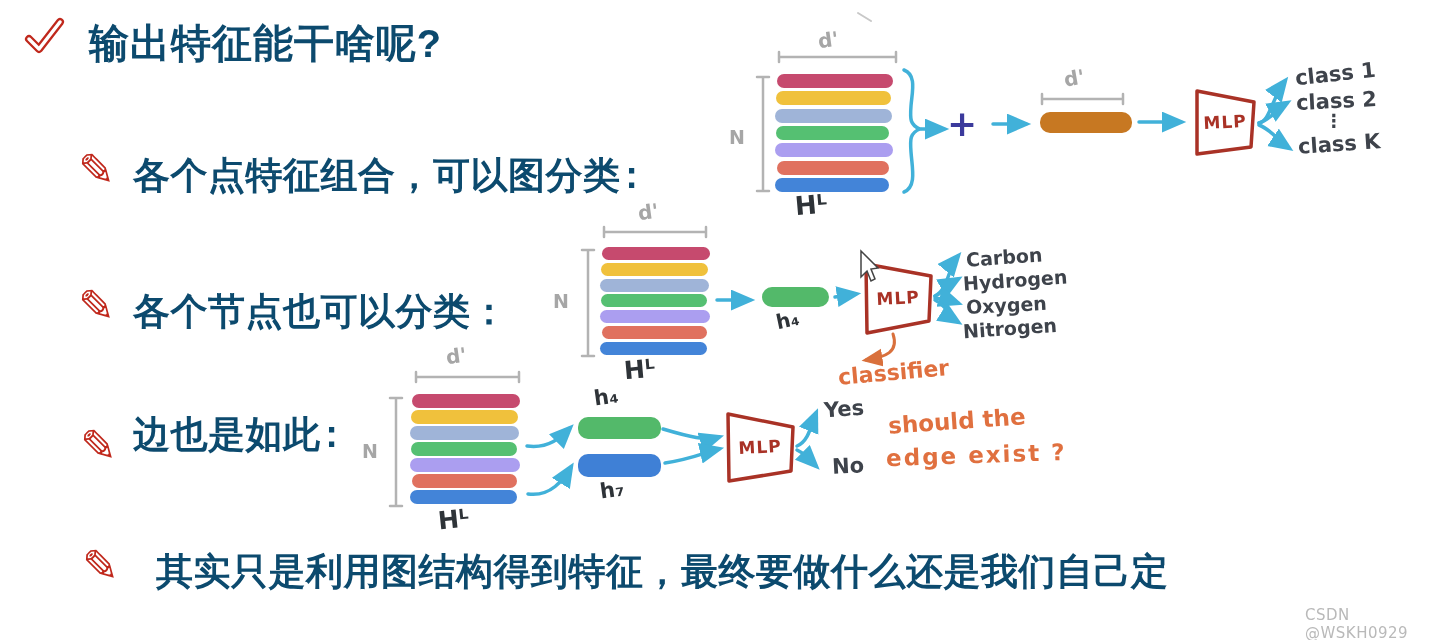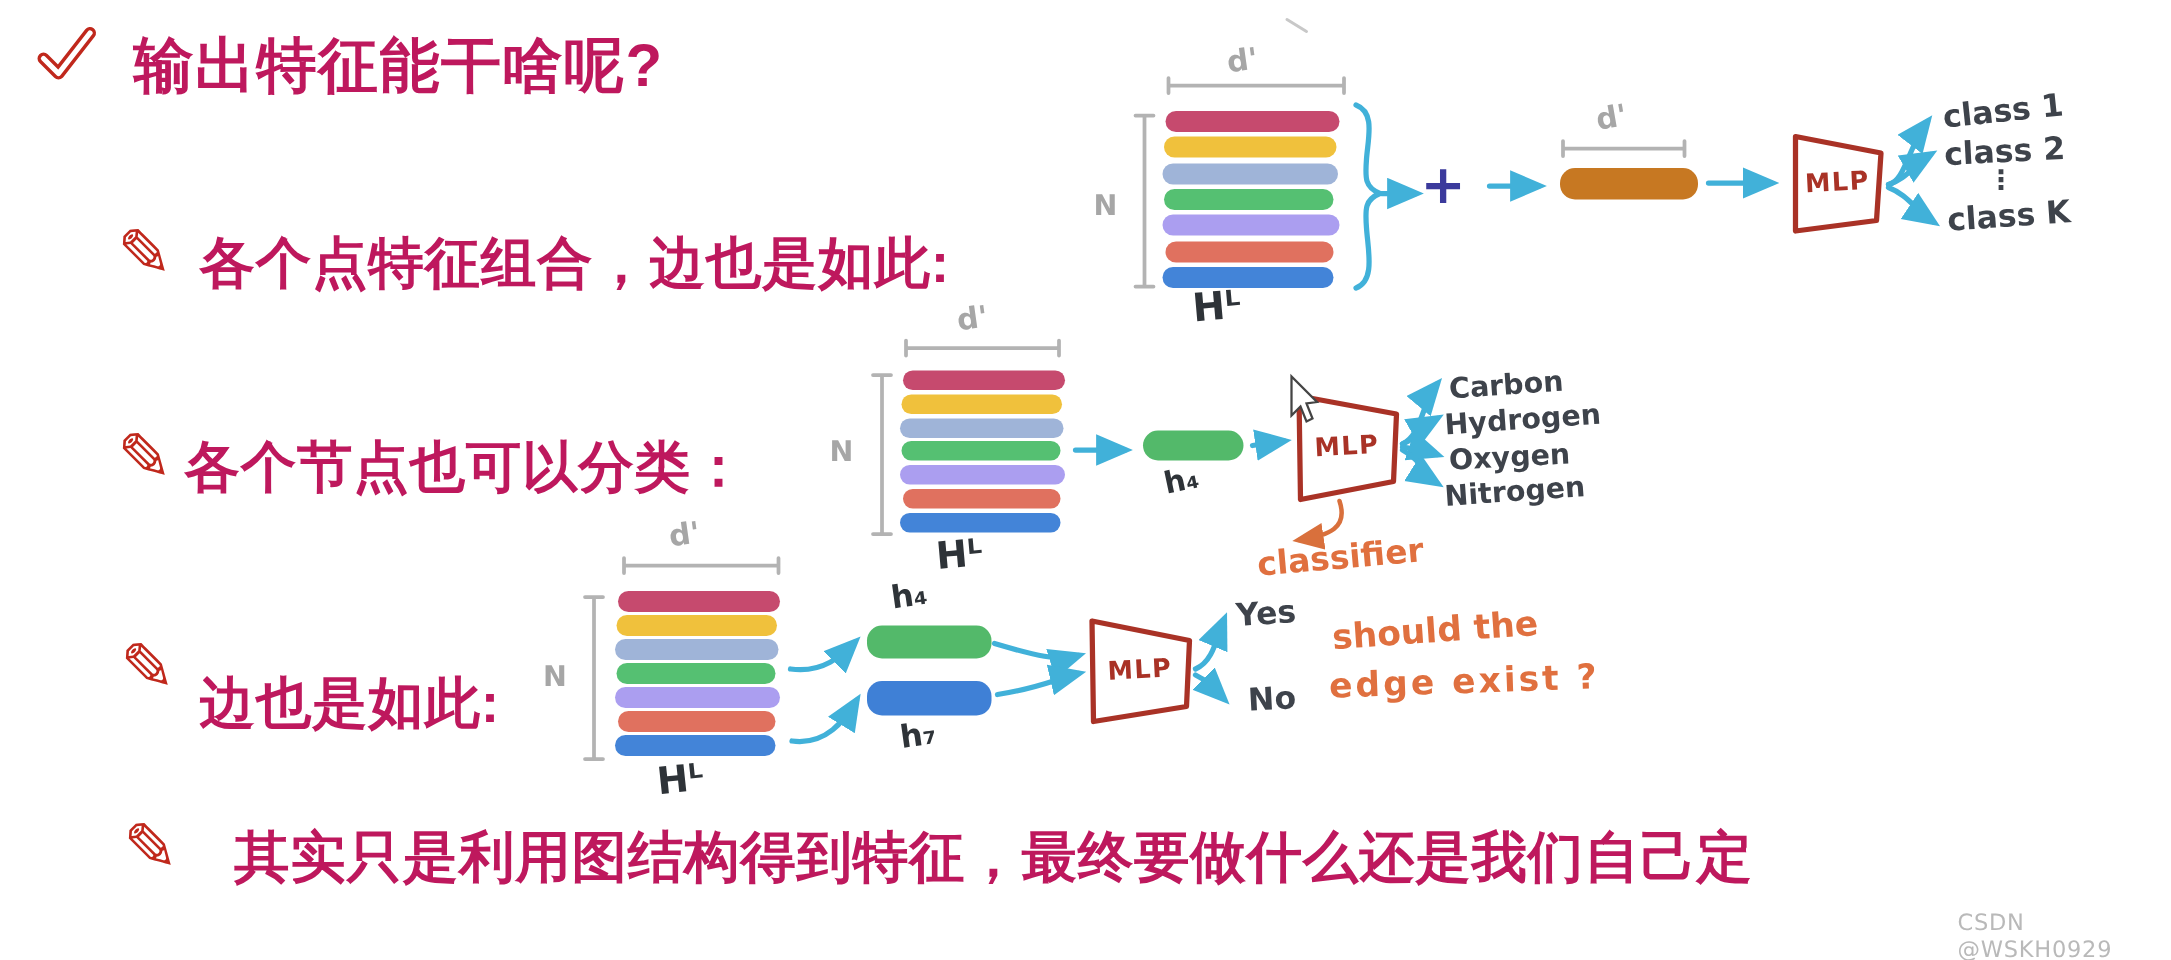--- a/index.html
+++ b/index.html
@@ -6,22 +6,22 @@
   html,body { width:1447px; height:640px; }
   body {
     position:relative;
     width:1447px; height:640px;
     background:#ffffff;
     overflow:hidden;
     font-family:"Liberation Sans","DejaVu Sans",sans-serif;
   }
   .abs { position:absolute; }
   .cn {
-    font-family:Liberation Sans, sans-serif;
-    font-weight:700; color:#be185d; white-space:nowrap;
+    font-family:Liberation Mono, monospace;
+    font-weight:700; color:#0c4a6e; white-space:nowrap;
   }
   .title-text { font-size:40px; letter-spacing:1px; }
   .bullet-text { font-size:37px; letter-spacing:0.5px; }
   .hand {
     font-family:"DejaVu Sans",sans-serif;
     font-weight:700; color:#3e434b; white-space:nowrap;
   }
   .gray { color:#a6a6a6; }
   .orange-text { color:#e0703f; }
   .red-text { color:#a93226; }
@@ -115,27 +115,27 @@
 
 <span class="abs lbl" style="left:22px; top:16px;">
   <svg width="44" height="42" viewBox="0 0 44 42">
     <path d="M7,23 L17,33 L38,6" fill="none" stroke="#c0281c" stroke-width="8" stroke-linecap="round" stroke-linejoin="round"></path>
     <path d="M7,23 L17,33 L38,6" fill="none" stroke="#ffffff" stroke-width="3.5" stroke-linecap="round" stroke-linejoin="round"></path>
   </svg>
 </span>
 <div class="abs lbl cn title-text" style="left:89px; top:16px;">输出特征能干啥呢?</div>
 
 <span class="abs lbl pencil-icon" style="left:78px; top:148px;">✎</span>
-<div class="abs lbl cn bullet-text" style="left:133px; top:151px;">各个点特征组合，边也是如此:</div>
+<div class="abs lbl cn bullet-text" style="left:133px; top:151px;">各个点特征组合，可以图分类:</div>
 
 <span class="abs lbl pencil-icon" style="left:78px; top:284px;">✎</span>
-<div class="abs lbl cn bullet-text" style="left:123px; top:287px;">各个节点也可以分类：</div>
+<div class="abs lbl cn bullet-text" style="left:133px; top:287px;">各个节点也可以分类：</div>
 
 <span class="abs lbl pencil-icon" style="left:80px; top:424px;">✎</span>
-<div class="abs lbl cn bullet-text" style="left:133px; top:444px;">边也是如此:</div>
+<div class="abs lbl cn bullet-text" style="left:133px; top:410px;">边也是如此:</div>
 
 <span class="abs lbl pencil-icon" style="left:82px; top:544px;">✎</span>
 <div class="abs lbl cn bullet-text" style="left:156px; top:547px;">其实只是利用图结构得到特征，最终要做什么还是我们自己定</div>
 
 <div class="abs lbl hand gray" style="left:818px; top:28px; font-size:20px; transform:rotate(-8deg);">d'</div>
 <div class="abs lbl hand gray" style="left:729px; top:126px; font-size:19px;">N</div>
 <div class="stack stack1 lbl" style="left:775px; top:74px; width:118px; height:118px;">
   <div class="bar" style="background: rgb(198, 74, 110);"></div>
   <div class="bar" style="background: rgb(240, 193, 60);"></div>
   <div class="bar" style="background: rgb(159, 180, 216);"></div>

